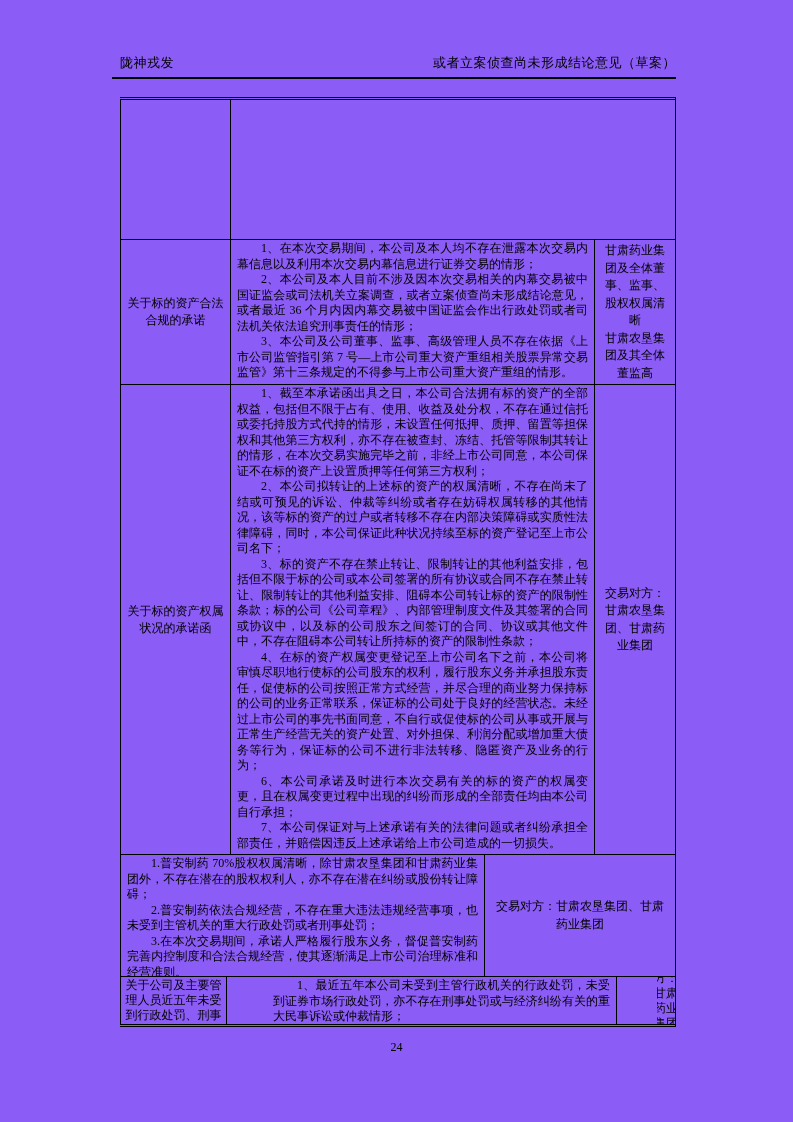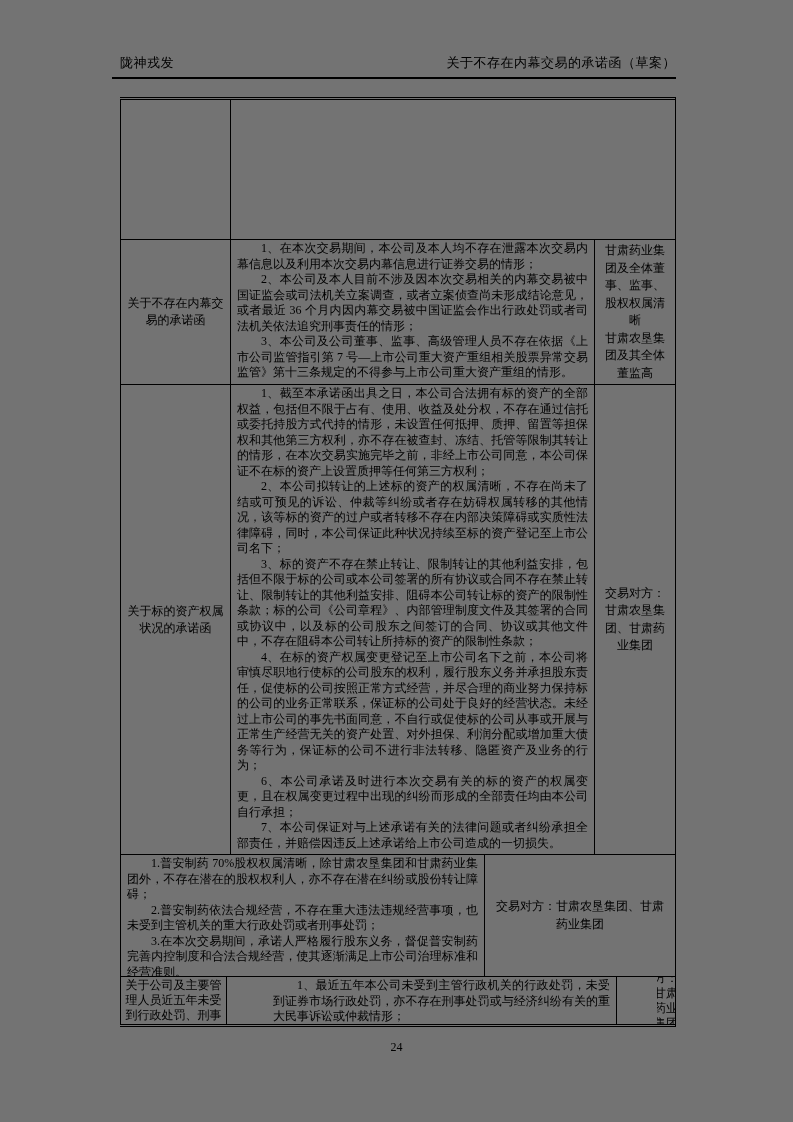--- a/index.html
+++ b/index.html
@@ -1,19 +1,19 @@
 <!DOCTYPE html>
 <html><head>
 <meta charset="utf-8">
 <style>
   html,body{margin:0;padding:0;background:#888;}
   .page{
     position:relative;
     width:793px;height:1122px;
-    background:#737373;
+    background:#8b5cf6;
     margin:0 auto;
     font-family:"Liberation Serif","DejaVu Serif",serif;
     color:#000;
     overflow:hidden;
   }
   
   .hdr{
     position:absolute;left:120px;top:54px;width:556px;
     display:flex;justify-content:space-between;align-items:baseline;
     font-size:13px;letter-spacing:.5px;
@@ -60,33 +60,33 @@
     text-align:center;font-size:12px;
   }
 </style>
 </head>
 <body>
 
 <div class="page">
 
   <div class="hdr">
     <span>陇神戎发</span>
-    <span>关于不存在内幕交易的承诺函（草案）</span>
+    <span>或者立案侦查尚未形成结论意见（草案）</span>
   </div>
   <div class="hdr-rule"></div>
 
   <div class="tbl">
 
     <div class="trow r1">
       <div class="c-label"></div>
       <div class="c-party"></div>
     </div>
 
     <div class="trow r2">
-      <div class="c-label">关于不存在内幕交易的承诺函</div>
+      <div class="c-label">关于标的资产合法合规的承诺</div>
       <div class="c-body">
         <p>1、在本次交易期间，本公司及本人均不存在泄露本次交易内幕信息以及利用本次交易内幕信息进行证券交易的情形；</p>
         <p>2、本公司及本人目前不涉及因本次交易相关的内幕交易被中国证监会或司法机关立案调查，或者立案侦查尚未形成结论意见，或者最近 36 个月内因内幕交易被中国证监会作出行政处罚或者司法机关依法追究刑事责任的情形；</p>
         <p>3、本公司及公司董事、监事、高级管理人员不存在依据《上市公司监管指引第 7 号—上市公司重大资产重组相关股票异常交易监管》第十三条规定的不得参与上市公司重大资产重组的情形。</p>
       </div>
       <div class="c-party">
         <div>甘肃药业集团及全体董事、监事、股权权属清晰</div>
         <div>甘肃农垦集团及其全体董监高</div>
       </div>
     </div>

